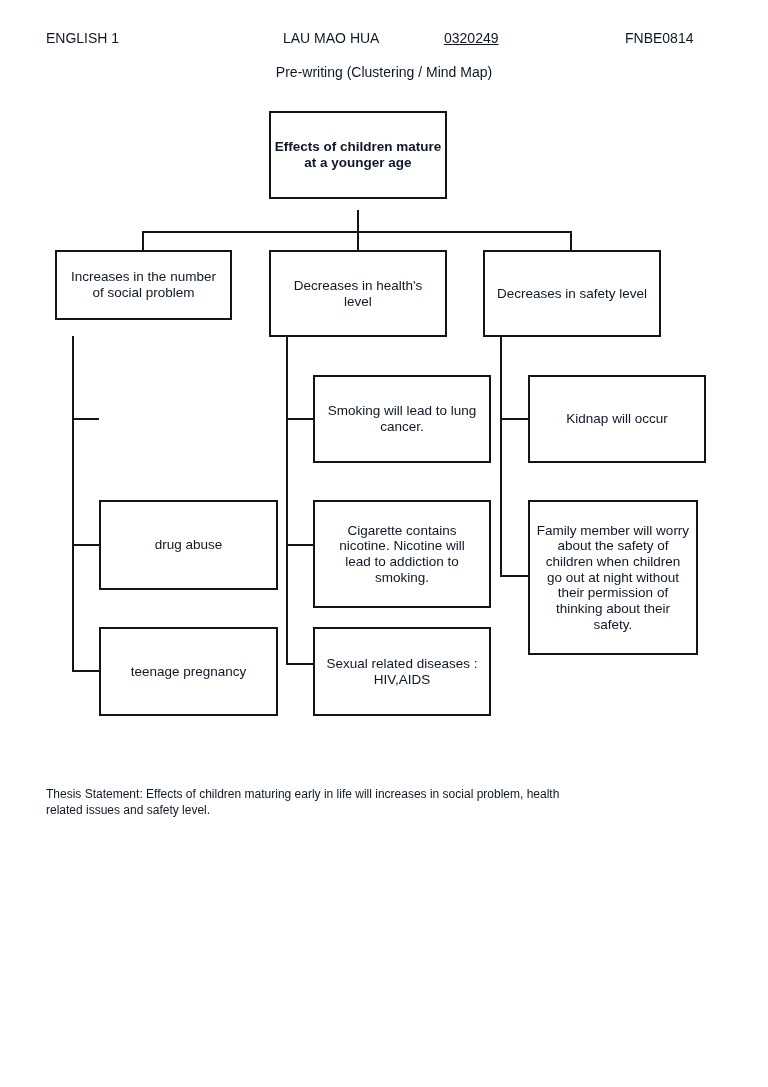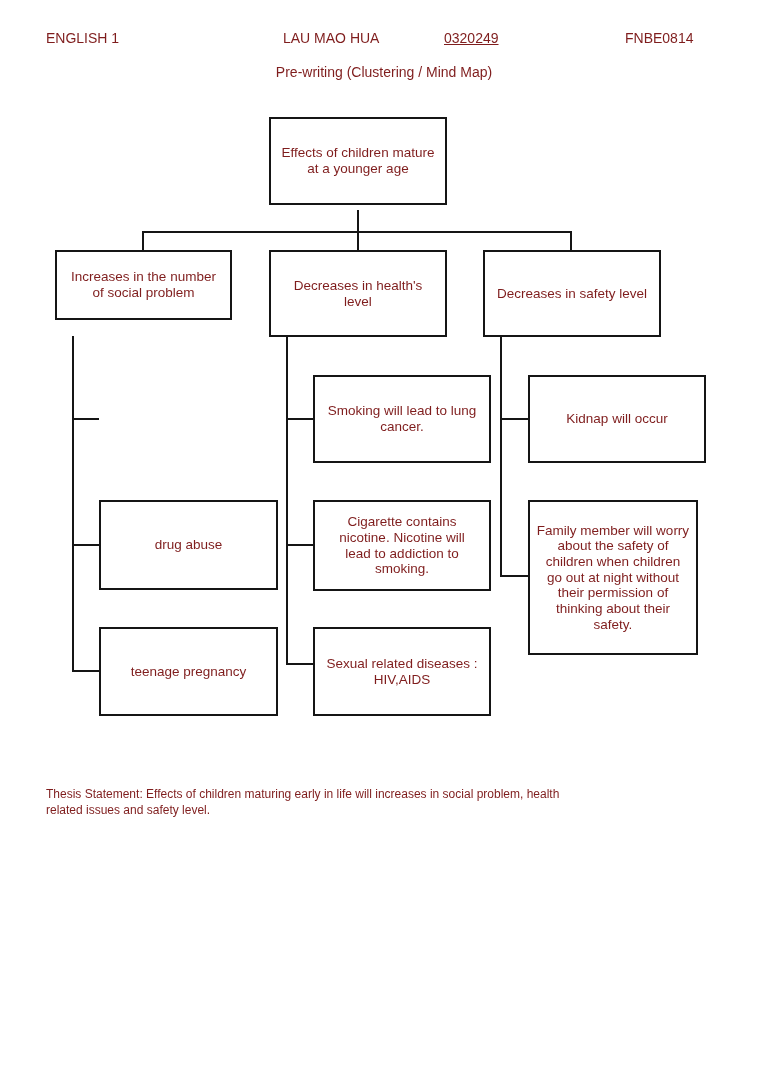--- a/index.html
+++ b/index.html
@@ -6,21 +6,21 @@
     margin: 0;
     padding: 0;
     background: #ffffff;
   }
   #page {
     position: relative;
     width: 768px;
     height: 1087px;
     background: #ffffff;
     font-family: "Liberation Sans", "DejaVu Sans", sans-serif;
-    color: #7f1d1d;
+    color: #0f172a;
     overflow: hidden;
   }
   .hdr {
     position: absolute;
     top: 30px;
     font-size: 14px;
     white-space: nowrap;
   }
   #hdr-course   { left: 46px; }
   #hdr-name     { left: 283px; }
@@ -46,29 +46,29 @@
     font-size: 13.5px;
     line-height: 1.16;
     padding: 2px 1px;
   }
   .box span { white-space: pre-line; }
   .line {
     position: absolute;
     background: #151515;
   }
   
-  #root-box        { left: 269px; top: 117px; width: 178px; height: 88px; }
+  #root-box        { left: 269px; top: 111px; width: 178px; height: 88px; font-weight: bold; }
   #branch-social   { left: 55px;  top: 250px; width: 177px; height: 70px; }
   #branch-health   { left: 269px; top: 250px; width: 178px; height: 87px; }
   #branch-safety   { left: 483px; top: 250px; width: 178px; height: 87px; }
   #leaf-racing     { left: 99px;  top: 375px; width: 179px; height: 88px; }
   #leaf-drug       { left: 99px;  top: 500px; width: 179px; height: 90px; }
   #leaf-pregnancy  { left: 99px;  top: 627px; width: 179px; height: 89px; }
   #leaf-smoking    { left: 313px; top: 375px; width: 178px; height: 88px; }
-  #leaf-cigarette  { left: 313px; top: 500px; width: 178px; height: 91px; }
+  #leaf-cigarette  { left: 313px; top: 500px; width: 178px; height: 108px; }
   #leaf-sexual     { left: 313px; top: 627px; width: 178px; height: 89px; }
   #leaf-kidnap     { left: 528px; top: 375px; width: 178px; height: 88px; }
   #leaf-family     { left: 528px; top: 500px; width: 170px; height: 155px; }
   
   #l-root-down   { left: 357px; top: 210px; width: 2px;   height: 23px; }
   #l-main-h      { left: 142px; top: 231px; width: 430px; height: 2px;  }
   #l-drop-left   { left: 142px; top: 232px; width: 2px;   height: 18px; }
   #l-drop-mid    { left: 357px; top: 232px; width: 2px;   height: 18px; }
   #l-drop-right  { left: 570px; top: 232px; width: 2px;   height: 18px; }
   #l-col-left-v  { left: 72px;  top: 336px; width: 2px;   height: 336px; }

